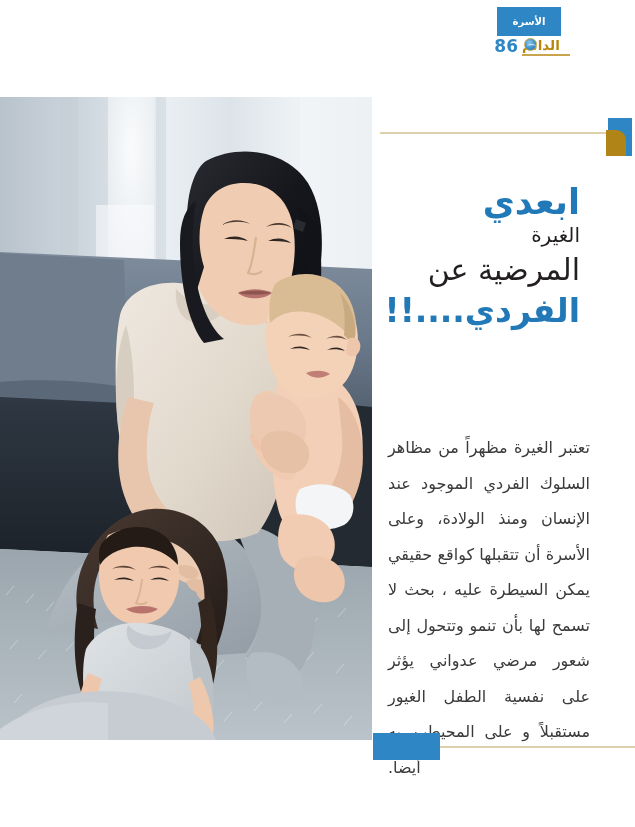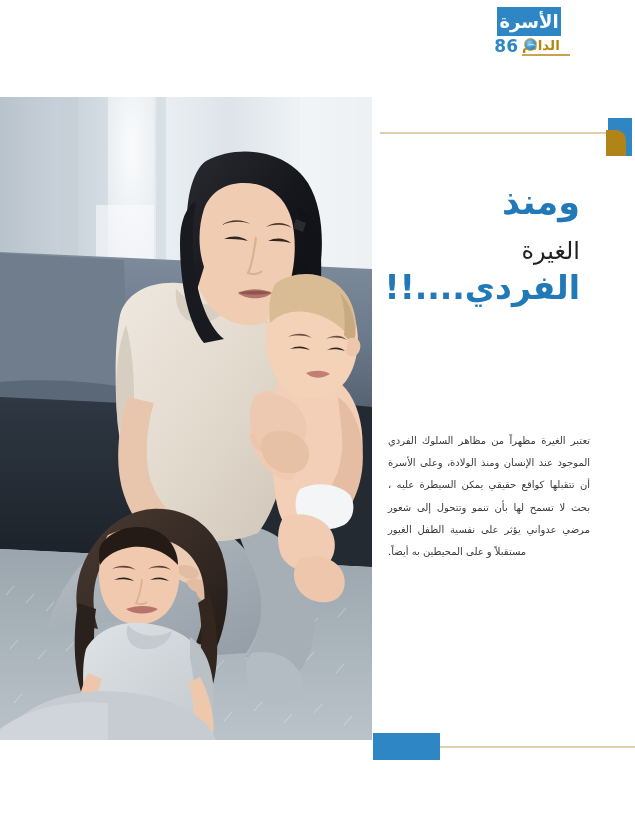--- a/index.html
+++ b/index.html
@@ -11,21 +11,21 @@
   }
   .page{position:absolute;inset:0;background:#fff;}
 
   
   .masthead{position:absolute;left:463px;top:0;width:172px;height:86px;}
   .masthead-badge{
     position:absolute;left:34px;top:7px;width:64px;height:29px;
     background:#2e87c4;display:flex;align-items:center;justify-content:center;
   }
   .masthead-badge span{
-    color:#ffffff;font-size:18px;font-weight:700;line-height:1;
+    color:#ffffff;font-size:10px;font-weight:700;line-height:1;
     letter-spacing:0px;
   }
   .masthead-row2{
     position:absolute;left:29px;top:36px;width:78px;height:20px;
     display:flex;align-items:center;justify-content:flex-start;gap:4px;
   }
   .masthead-pageno{
     color:#2e87c4;font-size:17px;font-weight:700;line-height:1;
     order:2;
   }
@@ -80,29 +80,29 @@
     background:#b08416;border-top-right-radius:10px;
   }
 
   
   .title{
     position:absolute;right:55px;top:88px;width:198px;
     text-align:right;direction:rtl;
   }
   .t-line{line-height:1.02;margin:0;white-space:nowrap;}
   .t1{font-size:35px;font-weight:700;color:#2279b8;letter-spacing:-0.5px;}
-  .t2{font-size:24px;font-weight:400;color:#231f20;margin-top:18px;}
+  .t2{font-size:20px;font-weight:400;color:#231f20;margin-top:4px;}
   .t3{font-size:30px;font-weight:400;color:#231f20;margin-top:10px;}
   .t4{font-size:33px;font-weight:700;color:#2279b8;margin-top:8px;letter-spacing:-0.5px;}
 
   
   .body-text{
     position:absolute;left:10px;top:333px;width:202px;
     direction:rtl;text-align:justify;text-align-last:left;
-    font-size:10px;line-height:2.22;color:#3a3a3c;
+    font-size:16px;line-height:2.22;color:#3a3a3c;
     font-family:"DejaVu Sans","Liberation Sans",sans-serif;
   }
 
   
   .bot-blue{
     position:absolute;left:-5px;top:636px;width:67px;height:27px;background:#2e87c4;
   }
   .rule-bot{
     position:absolute;left:62px;top:649px;width:195px;height:2px;background:#ddd0ad;
   }
@@ -355,22 +355,23 @@
 
   <div class="col">
 
     <div class="rule-top"></div>
     <div class="corner">
       <span class="corner-blue"></span>
       <span class="corner-gold"></span>
     </div>
 
     <div class="title">
-      <div class="t-line t1">ومنذ</div>
+      <div class="t-line t1">ابعدي</div>
       <div class="t-line t2">الغيرة</div>
+      <div class="t-line t3">المرضية عن</div>
       <div class="t-line t4">الفردي....!!</div>
     </div>
 
     <div class="body-text">تعتبر الغيرة مظهراً من مظاهر السلوك الفردي الموجود عند الإنسان ومنذ الولادة، وعلى الأسرة أن تتقبلها كواقع حقيقي يمكن السيطرة عليه ، بحث لا تسمح لها بأن تنمو وتتحول إلى شعور مرضي عدواني يؤثر على نفسية الطفل الغيور مستقبلاً و على المحيطين به أيضاً.</div>
 
     <div class="bot-blue"></div>
     <div class="rule-bot"></div>
   </div>
 
 </div>

